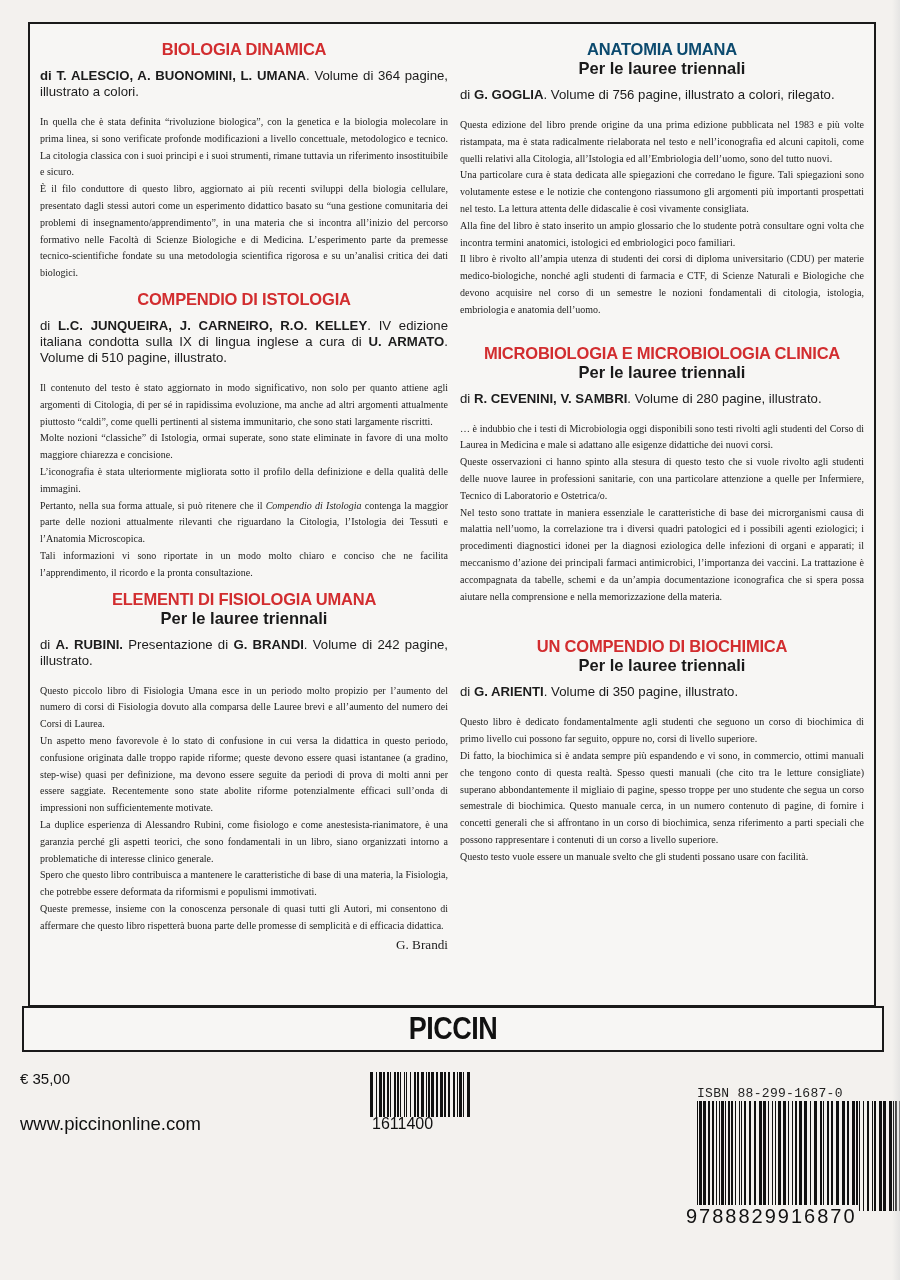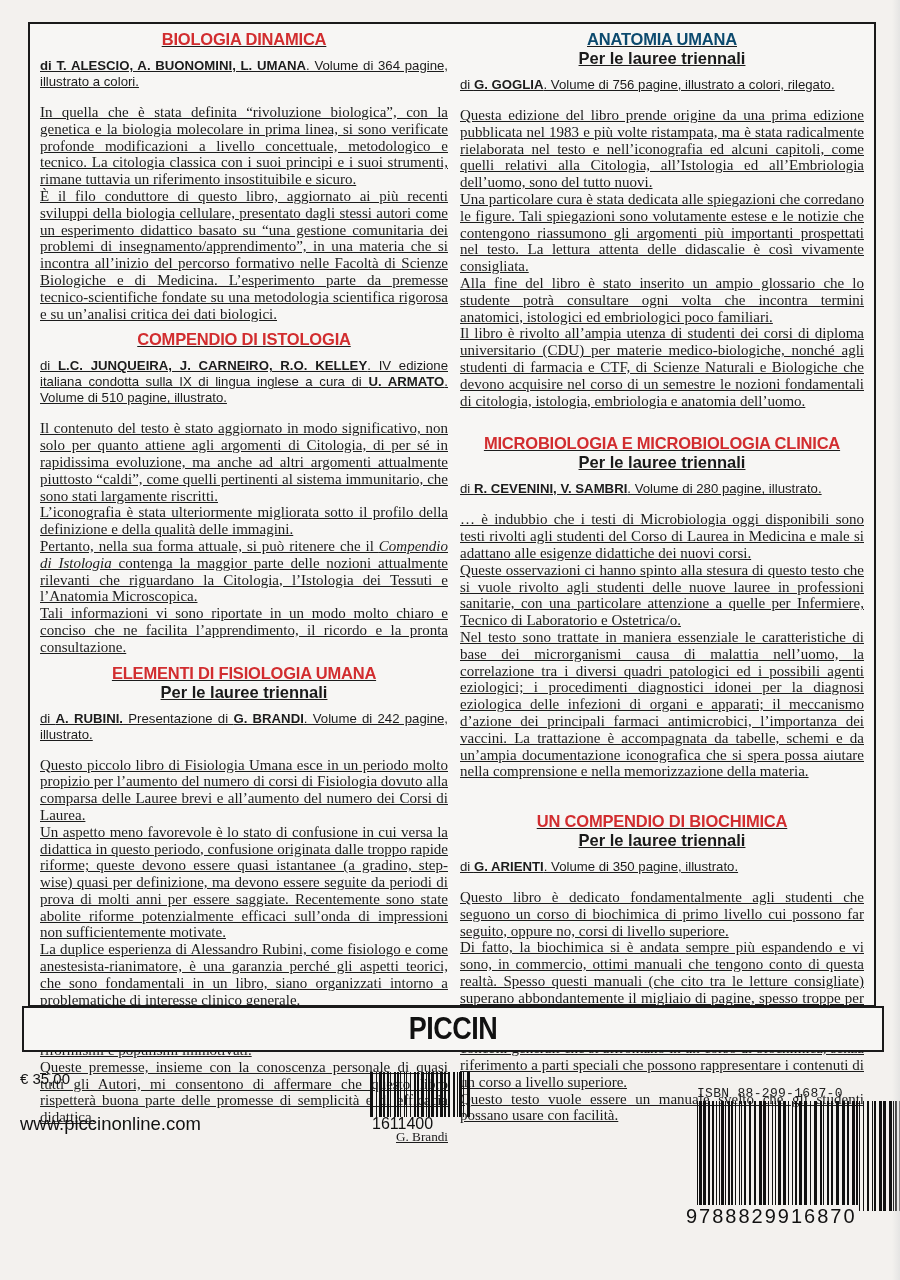--- a/index.html
+++ b/index.html
@@ -9,21 +9,21 @@
     position: relative;
     font-family: "Liberation Serif", serif;
     color: #1c1c1c;
   }
   .frame {
     position: absolute; left: 28px; top: 22px; width: 848px; height: 985px;
     border: 2px solid #1a1a1a; box-sizing: border-box;
     background: #f7f6f4;
   }
   .col {
-    position: absolute; top: 6px; text-decoration: underline;
+    position: absolute; top: 16px;
   }
   .col-left { left: 10px; width: 408px; }
   .col-right { left: 430px; width: 404px; }
   .book { margin-bottom: 6px; }
   .title {
     font-family: "Liberation Sans", sans-serif;
     font-weight: bold; color: #d22d2f; text-align: center;
     font-size: 16.5px; line-height: 19px; margin: 0; letter-spacing: -0.2px;
   }
   .subtitle {
@@ -31,21 +31,21 @@
     font-weight: bold; text-align: center; font-size: 16.5px; line-height: 19px;
     color: #1a1a1a; margin: 0;
   }
   .byline {
     font-family: "Liberation Sans", sans-serif;
     font-size: 13.2px; line-height: 16px; margin: 9px 0 14px 0;
     text-align: justify;
   }
   .byline b { font-weight: bold; }
   .body p {
-    margin: 0; font-size: 15px; line-height: 16.8px; text-align: justify;
+    margin: 0; font-size: 10px; line-height: 16.8px; text-align: justify;
     hyphens: manual;
   }
   .body p i { font-style: italic; }
   .signature { text-align: right; font-size: 13.2px; line-height: 17px; margin-top: 2px; }
   .gap { height: 5px; }
   .gap-lg { height: 26px; }
   .logo-box {
     position: absolute; left: 22px; top: 1006px; width: 862px; height: 46px;
     border: 2px solid #1a1a1a; box-sizing: border-box; background: #f7f6f4;
     display: flex; align-items: center; justify-content: center;
@@ -99,20 +99,21 @@
         <div class="body">
           <p>In quella che è stata definita “rivoluzione biologica”, con la genetica e la biologia molecolare in prima linea, si sono verificate profonde modificazioni a livello concettuale, metodologico e tecnico. La citologia classica con i suoi principi e i suoi strumenti, rimane tuttavia un riferimento insostituibile e sicuro.</p>
           <p>È il filo conduttore di questo libro, aggiornato ai più recenti sviluppi della biologia cellulare, presentato dagli stessi autori come un esperimento didattico basato su “una gestione comunitaria dei problemi di insegnamento/apprendimento”, in una materia che si incontra all’inizio del percorso formativo nelle Facoltà di Scienze Biologiche e di Medicina. L’esperimento parte da premesse tecnico-scientifiche fondate su una metodologia scientifica rigorosa e su un’analisi critica dei dati biologici.</p>
         </div>
       </div>
       <div class="book" style="margin-top: 8px;">
         <h2 class="title" style="color: rgb(210, 45, 47);">COMPENDIO DI ISTOLOGIA</h2>
         <div class="byline"><span>di </span><b>L.C. JUNQUEIRA, J. CARNEIRO, R.O. KELLEY</b><span>. IV edizione italiana condotta sulla IX di lingua inglese a cura di </span><b>U. ARMATO</b><span>. Volume di 510 pagine, illustrato.</span></div>
         <div class="body">
           <p>Il contenuto del testo è stato aggiornato in modo significativo, non solo per quanto attiene agli argomenti di Citologia, di per sé in rapidissima evoluzione, ma anche ad altri argomenti attualmente piuttosto “caldi”, come quelli pertinenti al sistema immunitario, che sono stati largamente riscritti.</p>
+          <p>Molte nozioni “classiche” di Istologia, ormai superate, sono state eliminate in favore di una molto maggiore chiarezza e concisione.</p>
           <p>L’iconografia è stata ulteriormente migliorata sotto il profilo della definizione e della qualità delle immagini.</p>
           <p>Pertanto, nella sua forma attuale, si può ritenere che il <i>Compendio di Istologia</i> contenga la maggior parte delle nozioni attualmente rilevanti che riguardano la Citologia, l’Istologia dei Tessuti e l’Anatomia Microscopica.</p>
           <p>Tali informazioni vi sono riportate in un modo molto chiaro e conciso che ne facilita l’apprendimento, il ricordo e la pronta consultazione.</p>
         </div>
       </div>
       <div class="book" style="margin-top: 8px;">
         <h2 class="title" style="color: rgb(210, 45, 47);">ELEMENTI DI FISIOLOGIA UMANA</h2>
         <h3 class="subtitle">Per le lauree triennali</h3>
         <div class="byline"><span>di </span><b>A. RUBINI.</b><span> Presentazione di </span><b>G. BRANDI</b><span>. Volume di 242 pagine, illustrato.</span></div>
         <div class="body">

